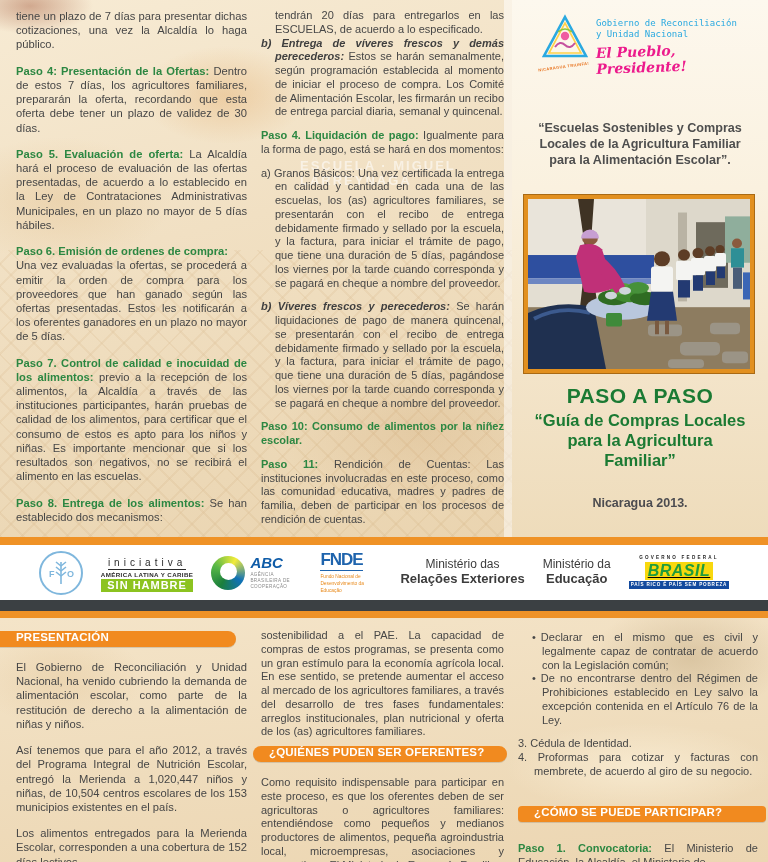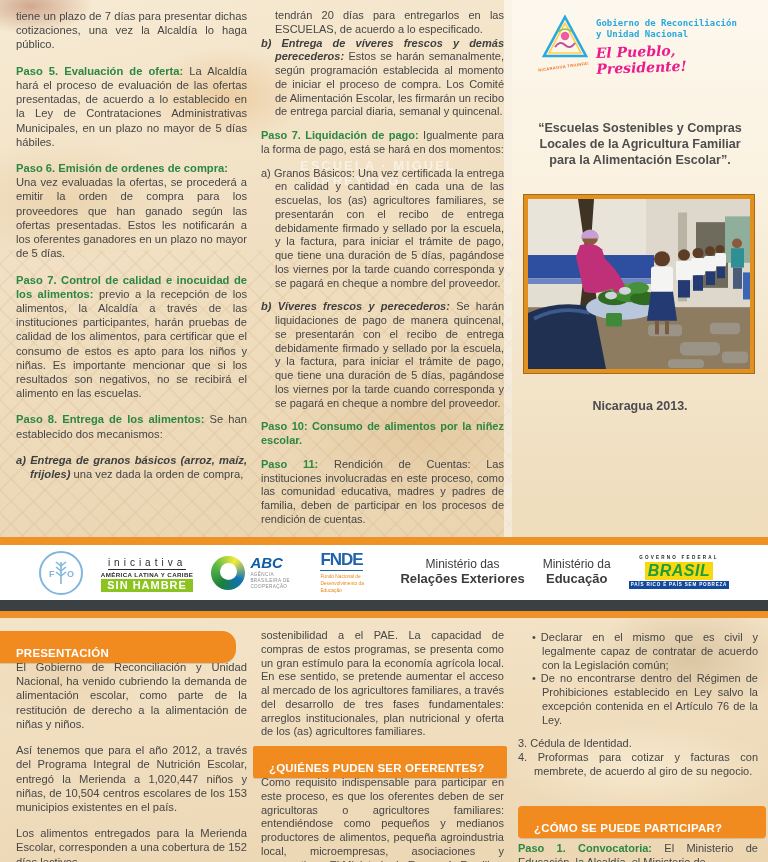--- a/index.html
+++ b/index.html
@@ -31,21 +31,21 @@
   .lead-bi{font-weight:bold;font-style:italic;color:#3f3f3f;}
   .wm1{position:absolute;left:40px;top:158px;width:220px;color:rgba(255,255,255,.55);
        font-weight:bold;font-size:13px;letter-spacing:2px;text-align:left;pointer-events:none;}
 
   
   .panel{position:absolute;left:512px;top:0;width:256px;height:537px;
          background:linear-gradient(180deg,#fdf8ee 0%,#faf1df 35%,#f3e4c9 70%,#eedcbb 100%);}
   .fold{position:absolute;left:504px;top:0;width:8px;height:537px;background:rgba(255,255,255,.5);}
   .gov{display:flex;align-items:flex-start;gap:6px;margin:14px 0 0 28px;}
   .gov-text{margin-top:4px;}
-  .gov-lines{font-family:"DejaVu Sans Mono",monospace;font-weight:bold;font-size:9px;
+  .gov-lines{font-family:"DejaVu Sans Mono",monospace;font-weight:normal;font-size:9px;
              line-height:1.25;color:#2aa9e0;}
   .gov-script{font-family:"DejaVu Serif",serif;font-style:italic;font-weight:bold;
               font-size:14px;color:#ec1a8c;transform:rotate(-2deg);margin-top:1px;}
   .tri-caption{font-size:4px;color:#e8731f;font-weight:bold;letter-spacing:.4px;
                transform:rotate(-8deg);margin:-2px 0 0 -2px;}
   .quote{margin:46px auto 6px auto;width:218px;text-align:center;font-weight:bold;
          font-size:12.6px;line-height:1.3;color:#4e4e4e;}
   .photo{margin:26px 0 0 12px;width:222px;height:170px;border:4px solid #e2901f;
          outline:1px solid #a96a14;background:#e9e4da;}
   .photo svg{display:block;}
@@ -79,42 +79,42 @@
            text-transform:uppercase;line-height:1.35;}
   .fnde{text-align:left;line-height:1;}
   .fnde-name{font-weight:bold;font-size:17px;color:#1f64ad;letter-spacing:-1px;
              border-bottom:1.5px solid #1f64ad;padding-bottom:2px;display:inline-block;}
   .fnde-cap{font-size:4.8px;color:#e8891a;line-height:1.5;margin-top:2px;width:62px;}
   .ministry{text-align:center;color:#3c3c3c;line-height:1.15;}
   .min-l1{font-size:12px;}
   .min-l2{font-size:13px;font-weight:bold;}
   .brasil{text-align:center;line-height:1;}
   .br-top{font-size:4.6px;font-weight:bold;letter-spacing:2.2px;color:#1f1f1f;margin-bottom:1px;}
-  .br-box{background:#f8d80e;padding:1px 3px;display:inline-block;}
+  .br-box{background:#f8d80e;padding:1px 3px;display:inline-block;text-decoration:underline;}
   .br-name{font-weight:bold;font-size:16px;color:#1f9c3c;letter-spacing:.5px;font-style:italic;}
   .br-bot{font-size:4.6px;font-weight:bold;color:#fff;background:#134a9e;letter-spacing:.8px;
           padding:1.5px 2px;margin-top:1px;}
 
   
   .page2{position:absolute;left:0;top:618px;width:768px;height:244px;
          background:linear-gradient(175deg,#f4e4c8 0%,#efdcbc 55%,#ecd6b2 100%);}
   .tex-b{position:absolute;left:0;top:0;width:768px;height:244px;pointer-events:none;
          background:
           radial-gradient(ellipse 140px 80px at 690px 40px, rgba(150,120,70,.25), transparent 70%),
           radial-gradient(ellipse 180px 60px at 640px 150px, rgba(255,246,225,.55), transparent 75%),
           radial-gradient(ellipse 120px 70px at 60px 60px, rgba(205,160,95,.18), transparent 70%);}
   .p2col{position:absolute;font-size:11.2px;line-height:1.27;color:#464646;text-align:justify;}
   .p2col p{margin:0 0 12px 0;}
   .p2c1{left:16px;top:42px;width:231px;}
   .p2c2{left:261px;top:11px;width:243px;font-size:11px;line-height:1.25;}
   .p2c3{left:518px;top:13px;width:240px;font-size:11px;line-height:1.25;}
   .hdr{position:absolute;background:#f18a1f;color:#fff;font-weight:bold;font-size:11.5px;
-       letter-spacing:.2px;padding:16px 14px 4px 16px;box-shadow:0 1px 0 rgba(0,0,0,.12);}
+       letter-spacing:.2px;padding:0 14px 4px 16px;box-shadow:0 1px 0 rgba(0,0,0,.12);}
   .hdr-presentacion{left:0;top:13px;width:206px;border-radius:0 14px 14px 0;}
-  .hdr-oferentes{left:253px;top:128px;width:224px;border-radius:2px;}
+  .hdr-oferentes{left:253px;top:128px;width:224px;border-radius:10px;}
   .hdr-participar{left:518px;top:188px;width:218px;border-radius:4px;}
   .bullets{margin:0 0 10px 0;padding:0;list-style:none;}
   .bullets li{padding-left:24px;text-indent:-10px;margin:0 0 0 0;position:relative;}
   .bullets li::before{content:"•";margin-right:5px;}
   .numbered{margin:10px 0 0 0;padding:0;list-style:none;}
   .numbered li{padding-left:16px;text-indent:-16px;}
   .p2c3-paso{position:absolute;left:518px;top:224px;width:240px;font-size:11px;
              line-height:1.25;color:#464646;text-align:justify;}
   .wm2{position:absolute;left:470px;top:136px;color:rgba(255,255,255,.5);font-weight:bold;
        font-size:9px;letter-spacing:1px;pointer-events:none;}
@@ -123,33 +123,34 @@
 <body>
 
 <div class="sheet">
 
   <section class="page1">
     <div class="tex-a"></div>
     <div class="lattice"></div>
 
     <div class="p1col col1">
       <p>tiene un plazo de 7 días para presentar dichas cotizaciones, una vez la Alcaldía lo haga público.</p>
+      <p><span class="lead-green">Paso 4: Presentación de la Ofertas:</span><span> Dentro de estos 7 días, los agricultores familiares, prepararán la oferta, recordando que esta oferta debe tener un plazo de validez de 30 días.</span></p>
       <p><span class="lead-green">Paso 5. Evaluación de oferta:</span><span> La Alcaldía hará el proceso de evaluación de las ofertas presentadas, de acuerdo a lo establecido en la Ley de Contrataciones Administrativas Municipales, en un plazo no mayor de 5 días hábiles.</span></p>
       <p><span class="lead-green block">Paso 6. Emisión de ordenes de compra:</span><span>Una vez evaluadas la ofertas, se procederá a emitir la orden de compra para los proveedores que han ganado según las ofertas presentadas. Estos les notificarán a los oferentes ganadores en un plazo no mayor de 5 días.</span></p>
       <p><span class="lead-green">Paso 7. Control de calidad e inocuidad de los alimentos:</span><span> previo a la recepción de los alimentos, la Alcaldía a través de las instituciones participantes, harán pruebas de calidad de los alimentos, para certificar que el consumo de estos es apto para los niños y niñas. Es importante mencionar que si los resultados son negativos, no se recibirá el alimento en las escuelas.</span></p>
       <p><span class="lead-green">Paso 8. Entrega de los alimentos:</span><span> Se han establecido dos mecanismos:</span></p>
       <p class="item"><span class="lead-bi">a) Entrega de granos básicos (arroz, maíz, frijoles)</span><span> una vez dada la orden de compra,</span></p>
     </div>
 
     <div class="wm1" style="left:300px;">ESCUELA · MIGUEL LARREYNAGA</div>
 
     <div class="p1col col2">
       <p style="padding-left:14px;margin-bottom:0;">tendrán 20 días para entregarlos en las ESCUELAS, de acuerdo a lo especificado.</p>
       <p class="item"><span class="lead-bi">b) Entrega de víveres frescos y demás perecederos:</span><span> Estos se harán semanalmente, según programación establecida al momento de iniciar el proceso de compra. Los Comité de Alimentación Escolar, les firmarán un recibo de entrega parcial diaria, semanal y quincenal.</span></p>
-      <p><span class="lead-green">Paso 7. Liquidación de pago:</span><span> Igualmente para la forma de pago, está se hará en dos momentos:</span></p>
+      <p><span class="lead-green">Paso 4. Liquidación de pago:</span><span> Igualmente para la forma de pago, está se hará en dos momentos:</span></p>
       <p class="item">a)  Granos Básicos: Una vez certificada la entrega en calidad y cantidad en cada una de las escuelas, los (as) agricultores familiares, se presentarán con el recibo de entrega debidamente firmado y sellado por la escuela, y la factura, para iniciar el trámite de pago, que tiene una duración de 5 días, pagándose los viernes por la tarde cuando corresponda y se pagará en cheque a nombre del proveedor.</p>
       <p class="item"><span class="lead-bi">b) Víveres frescos y perecederos:</span><span> Se harán liquidaciones de pago de manera quincenal, se presentarán con el recibo de entrega debidamente firmado y sellado por la escuela, y la factura, para iniciar el trámite de pago, que tiene una duración de 5 días, pagándose los viernes por la tarde cuando corresponda y se pagará en cheque a nombre del proveedor.</span></p>
       <p><span class="lead-green">Paso 10: Consumo de alimentos por la niñez escolar.</span></p>
       <p><span class="lead-green">Paso 11:</span><span> Rendición de Cuentas: Las instituciones involucradas en este proceso, como las comunidad educativa, madres y padres de familia, deben de participar en los procesos de rendición de cuentas.</span></p>
     </div>
 
     <aside class="panel">
       <div class="gov">
         <div>
           <svg width="50" height="48" viewBox="0 0 50 48">
@@ -228,20 +229,24 @@
             <rect x="187" y="56" width="11" height="14" rx="2" fill="#f4f4f2"></rect>
             <rect x="189" y="70" width="8" height="12" fill="#233a72"></rect>
           </g>
           <circle cx="209" cy="46" r="5" fill="#8a5a3e"></circle>
           <rect x="203" y="51" width="13" height="20" fill="#2e8f96"></rect>
           <rect x="205" y="71" width="9" height="22" fill="#4a5d78"></rect>
           <rect x="215" y="76" width="7" height="28" fill="#3b66b5"></rect>
         </svg>
       </figure>
 
+      <div class="title-block">
+        <div class="title-line1">PASO A PASO</div>
+        <div class="title-line2">“Guía de Compras Locales para la Agricultura Familiar”</div>
+      </div>
       <div class="date">Nicaragua 2013.</div>
     </aside>
     <div class="fold"></div>
   </section>
 
   <div class="orange-bar-top"></div>
 
   <section class="logo-band">
     <div class="fao-circle">
       <svg width="30" height="30" viewBox="0 0 30 30">

